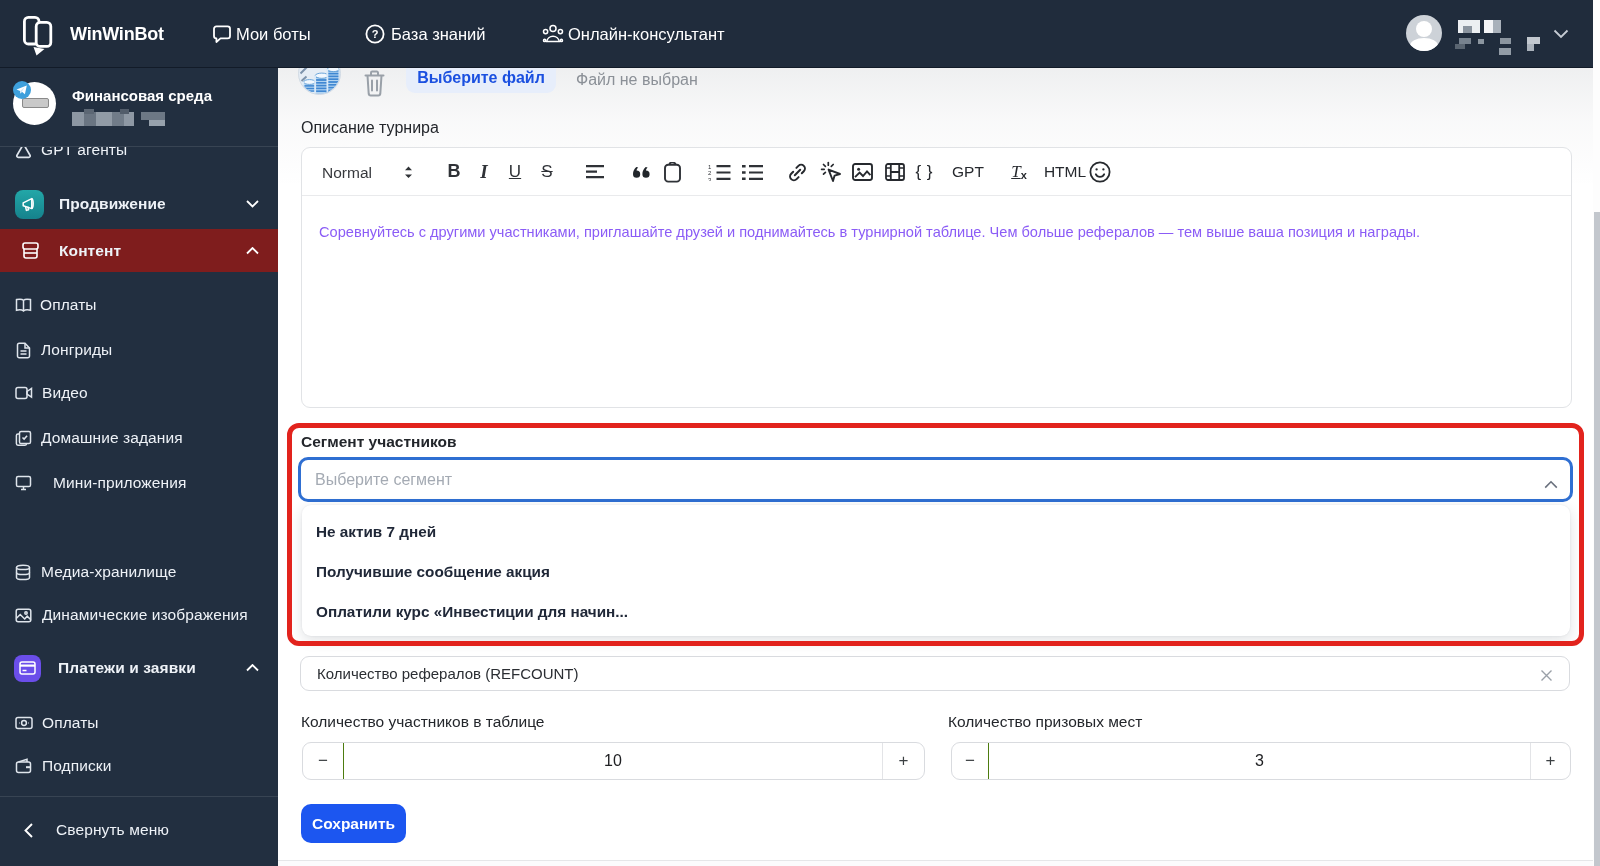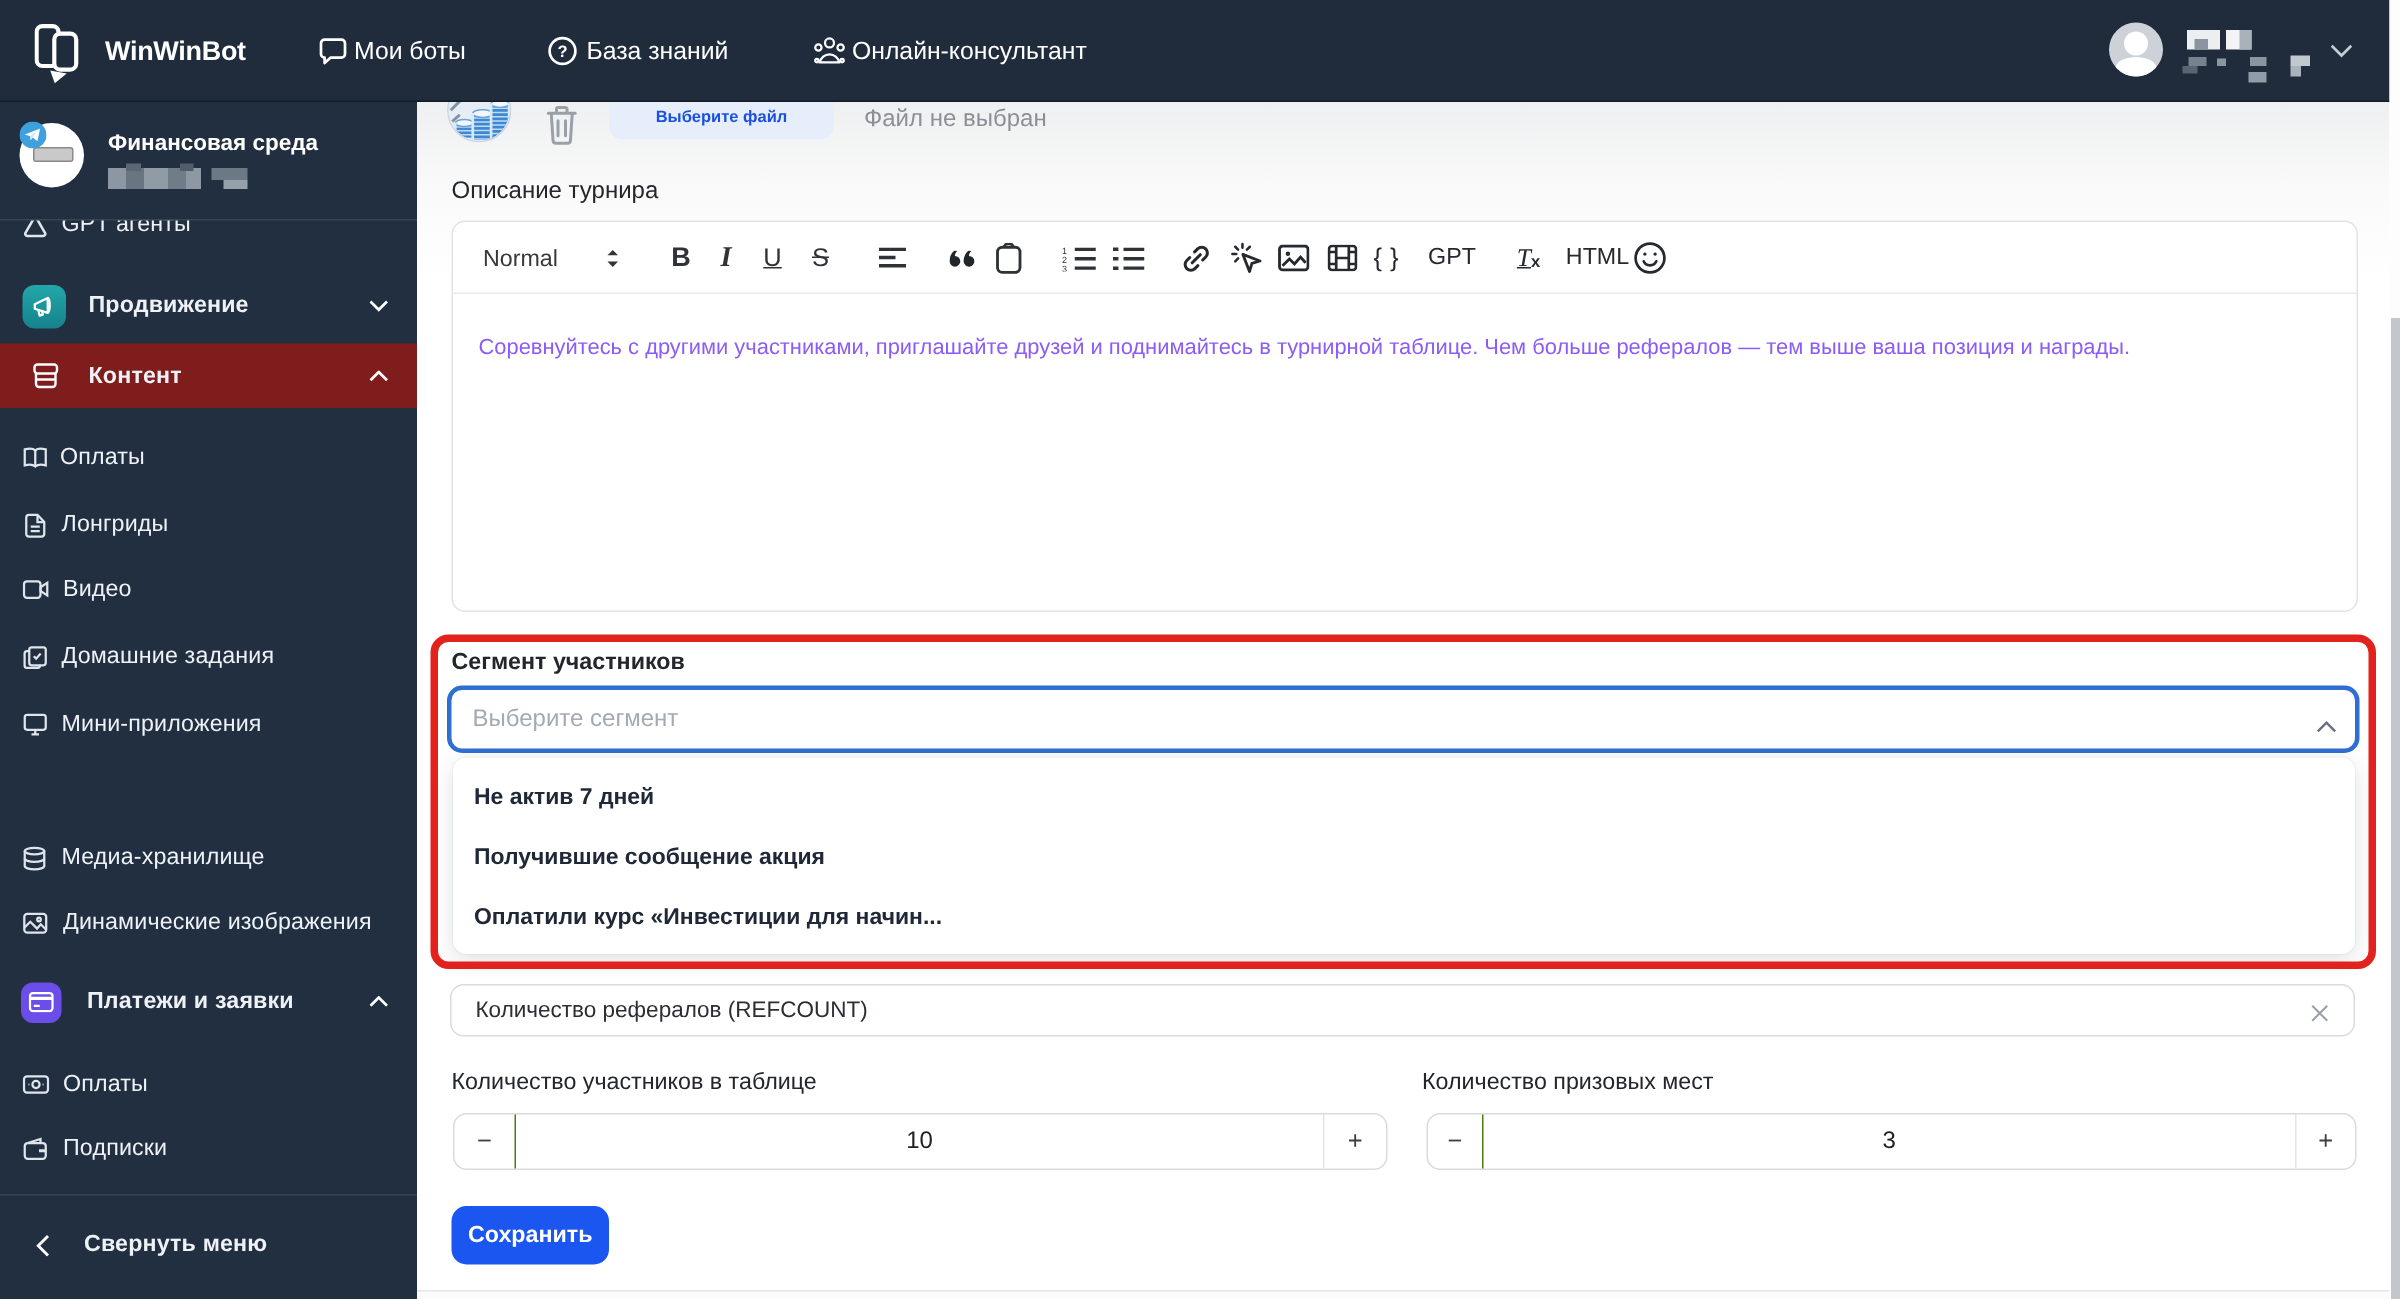--- a/index.html
+++ b/index.html
@@ -71,21 +71,21 @@
  </g>
 </svg>
 
 <svg class="a" style="left:364px;top:70px;z-index:12" width="21" height="27" viewBox="0 0 21 27">
  <path d="M1.5 5.5 h18 M7 5 v-2.2 a1.2 1.2 0 0 1 1.2-1.2 h4.6 a1.2 1.2 0 0 1 1.2 1.2 V5" stroke="#99a0a8" stroke-width="2" fill="none" stroke-linecap="round"></path>
  <path d="M3.5 5.5 l1.2 18.2 a2 2 0 0 0 2 1.8 h7.6 a2 2 0 0 0 2-1.8 L17.5 5.5" stroke="#99a0a8" stroke-width="2" fill="none"></path>
  <path d="M8 10.5 v10 M13 10.5 v10" stroke="#99a0a8" stroke-width="2" stroke-linecap="round"></path>
 </svg>
 
 <div class="a" style="left:406px;top:56px;width:150px;height:37px;background:#e7eefb;border-radius:9px;z-index:12;display:flex;align-items:center;justify-content:center">
- <span style="font-size:11px;font-weight:700;color:#1b50e0;margin-top:6px">Выберите файл</span>
+ <span style="font-size:16px;font-weight:700;color:#1b50e0;margin-top:6px">Выберите файл</span>
 </div>
 <div class="a" style="left:576px;top:71px;font-size:16px;color:#8b9097;z-index:12">Файл не выбран</div>
 
 <div class="a lbl" style="left:301px;top:119px;font-size:16px;z-index:12">Описание турнира</div>
 
 <div class="a ed">
  <div class="tb">
   <span class="a" style="left:20px;top:16px;font-size:15.5px;color:#37393d">Normal</span>
   <svg class="a" style="left:101px;top:17px" width="11" height="15" viewBox="0 0 11 15">
         <path d="M2 5.2 L5.5 1.6 L9 5.2 Z M2 9.4 L5.5 13 L9 9.4 Z" fill="#303337"></path>
@@ -302,21 +302,21 @@
         </svg>
    <span class="stxt" style="margin-left:9px">Домашние задания</span>
   </div>
   <div class="srow sub" style="top:313px;height:46px">
    <svg style="margin-left:15px" width="17" height="16" viewBox="0 0 17 16">
           <g stroke="#dfe5ec" stroke-width="1.5" fill="none">
             <rect x="1.5" y="1.5" width="14" height="10" rx="1.6"></rect>
             <path d="M6 14.5 h5 M8.5 11.5 v3"></path>
           </g>
         </svg>
-   <span class="stxt" style="margin-left:9px">Мини-приложения</span>
+   <span class="stxt" style="margin-left:21px">Мини-приложения</span>
   </div>
 
 
   <div class="srow sub" style="top:402px;height:46px">
    <svg style="margin-left:15px" width="16" height="17" viewBox="0 0 16 17">
           <g stroke="#dfe5ec" stroke-width="1.5" fill="none">
             <ellipse cx="8" cy="3.4" rx="6.5" ry="2.2"></ellipse>
             <path d="M1.5 3.4 V13.4 c0 1.2 2.9 2.2 6.5 2.2 s6.5-1 6.5-2.2 V3.4"></path>
             <path d="M1.5 8.4 c0 1.2 2.9 2.2 6.5 2.2 s6.5-1 6.5-2.2"></path>
           </g>
@@ -367,21 +367,21 @@
             <path d="M11 9.2 h4.5" stroke-width="2"></path>
           </g>
         </svg>
    <span class="stxt" style="margin-left:10px">Подписки</span>
   </div>
   <div class="a" style="left:0;top:649px;width:278px;height:1px;background:rgba(255,255,255,.10)"></div>
   <div class="srow" style="top:660px;height:46px">
    <svg style="margin-left:24px" width="9" height="15" viewBox="0 0 9 15">
           <path d="M8 1 L1.5 7.5 L8 14" stroke="#fff" stroke-width="1.9" fill="none"></path>
         </svg>
-   <span class="stxt" style="margin-left:23px;font-weight:700">Свернуть меню</span>
+   <span class="stxt" style="margin-left:23px;font-weight:400">Свернуть меню</span>
   </div>
  </div>
 </div>
 
 <div class="a" id="nav">
 
  <svg class="a" style="left:23px;top:16px" width="30" height="40" viewBox="0 0 30 40">
   <rect x="1.4" y="1.4" width="14.6" height="26.6" rx="4" fill="#202c3c" stroke="#fff" stroke-width="2.8"></rect>
   <path d="M10.5 31 L21.5 33 L13.5 39.5 Z" fill="#fff"></path>
   <rect x="13.2" y="6.4" width="14.6" height="24" rx="4" fill="#202c3c" stroke="#fff" stroke-width="2.8"></rect>

